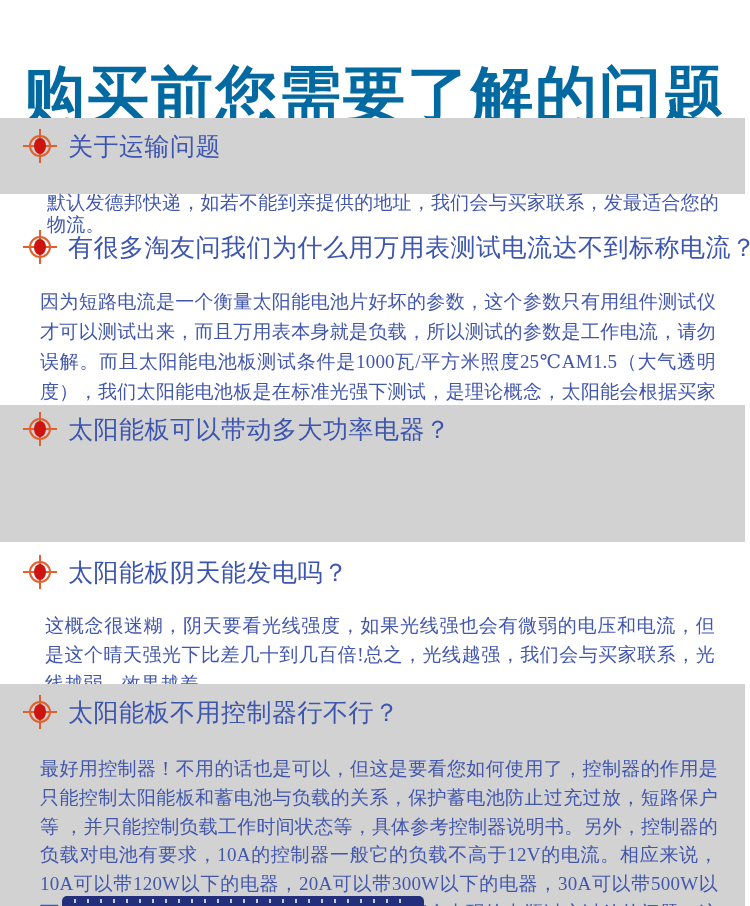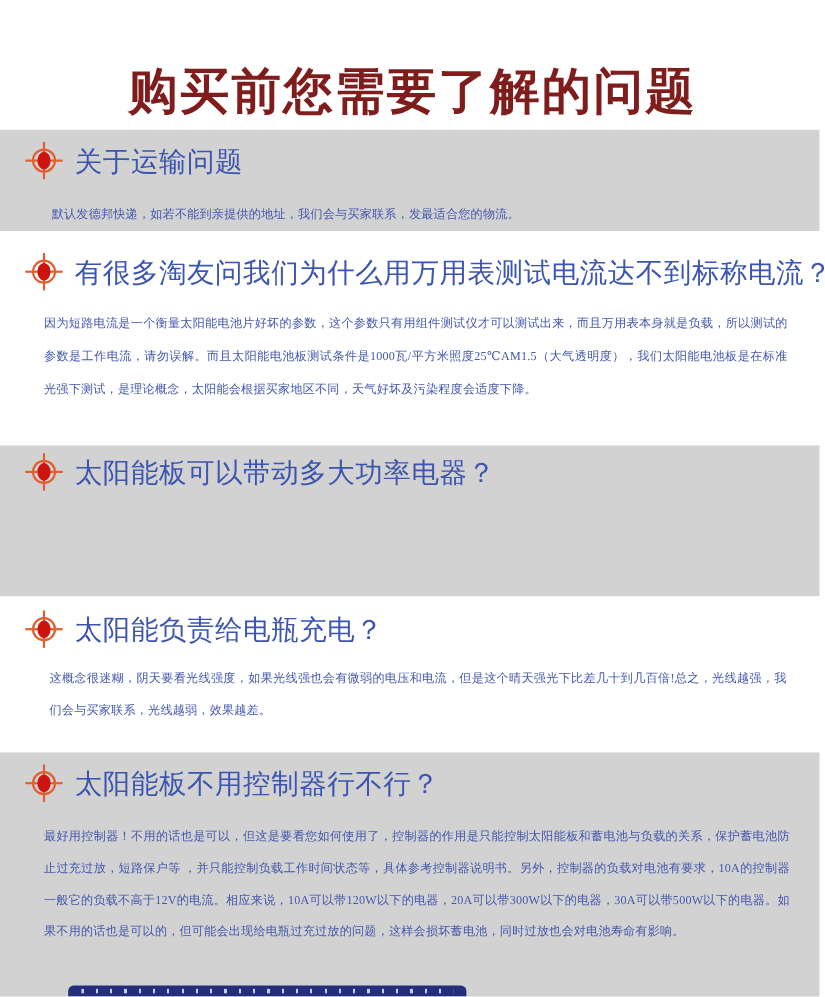--- a/index.html
+++ b/index.html
@@ -3,43 +3,43 @@
 <meta charset="utf-8">
 <style>
   html,body{margin:0;padding:0;}
   body{
     width:750px;height:906px;position:relative;background:#ffffff;overflow:hidden;
     font-family:"Liberation Serif","DejaVu Serif",serif;
   }
   .page-title{
     position:absolute;top:22px;left:0;width:750px;height:62px;
     text-align:center;font-family:"Liberation Sans","DejaVu Sans",sans-serif;
-    font-weight:700;font-size:45px;line-height:62px;color:#7f1d1d;letter-spacing:2px;
+    font-weight:700;font-size:62px;line-height:62px;color:#0369a1;letter-spacing:2px;
   }
   .section{position:absolute;left:0;width:745px;}
   .sec-gray{background:#d2d2d2;}
   .sec-white{background:transparent;}
-  #sec-0{top:118px;height:92px;}
+  #sec-0{top:118px;height:76px;}
   #sec-1{top:218px;height:157px;}
   #sec-2{top:405px;height:137px;}
   #sec-3{top:542px;height:124px;}
   #sec-4{top:684px;height:230px;}
   .sec-head{
     position:absolute;left:23px;display:flex;align-items:center;gap:11px;
   }
   #sec-0 .sec-head{top:11px;}
   #sec-1 .sec-head{top:12px;}
   #sec-2 .sec-head{top:7px;justify-content:flex-end;}
   #sec-3 .sec-head{top:13px;}
   #sec-4 .sec-head{top:11px;}
   .sec-heading{
     font-size:25px;color:#3c55ae;white-space:nowrap;letter-spacing:0.5px;
   }
   .sec-body{
-    position:absolute;color:#4257ac;font-size:11px;line-height:29px;
+    position:absolute;color:#4257ac;font-size:19px;line-height:29px;
     text-align:justify;letter-spacing:0.2px;
   }
   #sec-0 .sec-body{left:47px;top:55px;width:676px;line-height:22px;text-align:left;}
   #sec-1 .sec-body{left:40px;top:50px;width:676px;line-height:30px;}
   #sec-2 .sec-body{left:45px;top:44px;width:668px;line-height:30px;}
   #sec-3 .sec-body{left:45px;top:50px;width:670px;line-height:29px;}
   #sec-4 .sec-body{left:40px;top:52px;width:678px;line-height:28.8px;}
   
   .target-icon{position:relative;width:34px;height:34px;flex:0 0 34px;}
   .t-h{position:absolute;left:0;top:16px;width:34px;height:2px;background:#e0612f;}
@@ -101,21 +101,21 @@
 </section>
 
 <section id="sec-3" class="section sec-white">
   <div class="sec-head">
     <span class="target-icon">
       <span class="t-h"></span>
         <span class="t-v"></span>
         <span class="t-ring"></span>
         <span class="t-core"></span>
     </span>
-    <span class="sec-heading">太阳能负责给电瓶充电？</span>
+    <span class="sec-heading">太阳能板阴天能发电吗？</span>
   </div>
   <p class="sec-body">这概念很迷糊，阴天要看光线强度，如果光线强也会有微弱的电压和电流，但是这个晴天强光下比差几十到几百倍!总之，光线越强，我们会与买家联系，光线越弱，效果越差。</p>
 </section>
 
 <section id="sec-4" class="section sec-gray">
   <div class="sec-head">
     <span class="target-icon">
       <span class="t-h"></span>
         <span class="t-v"></span>
         <span class="t-ring"></span>

